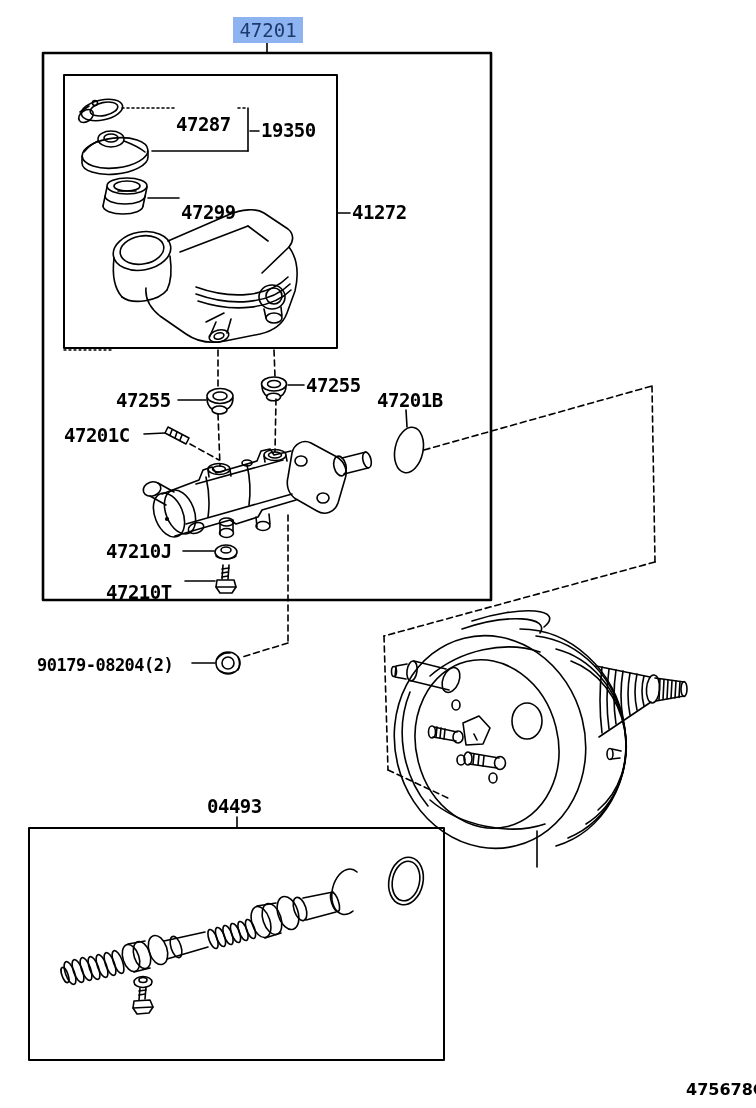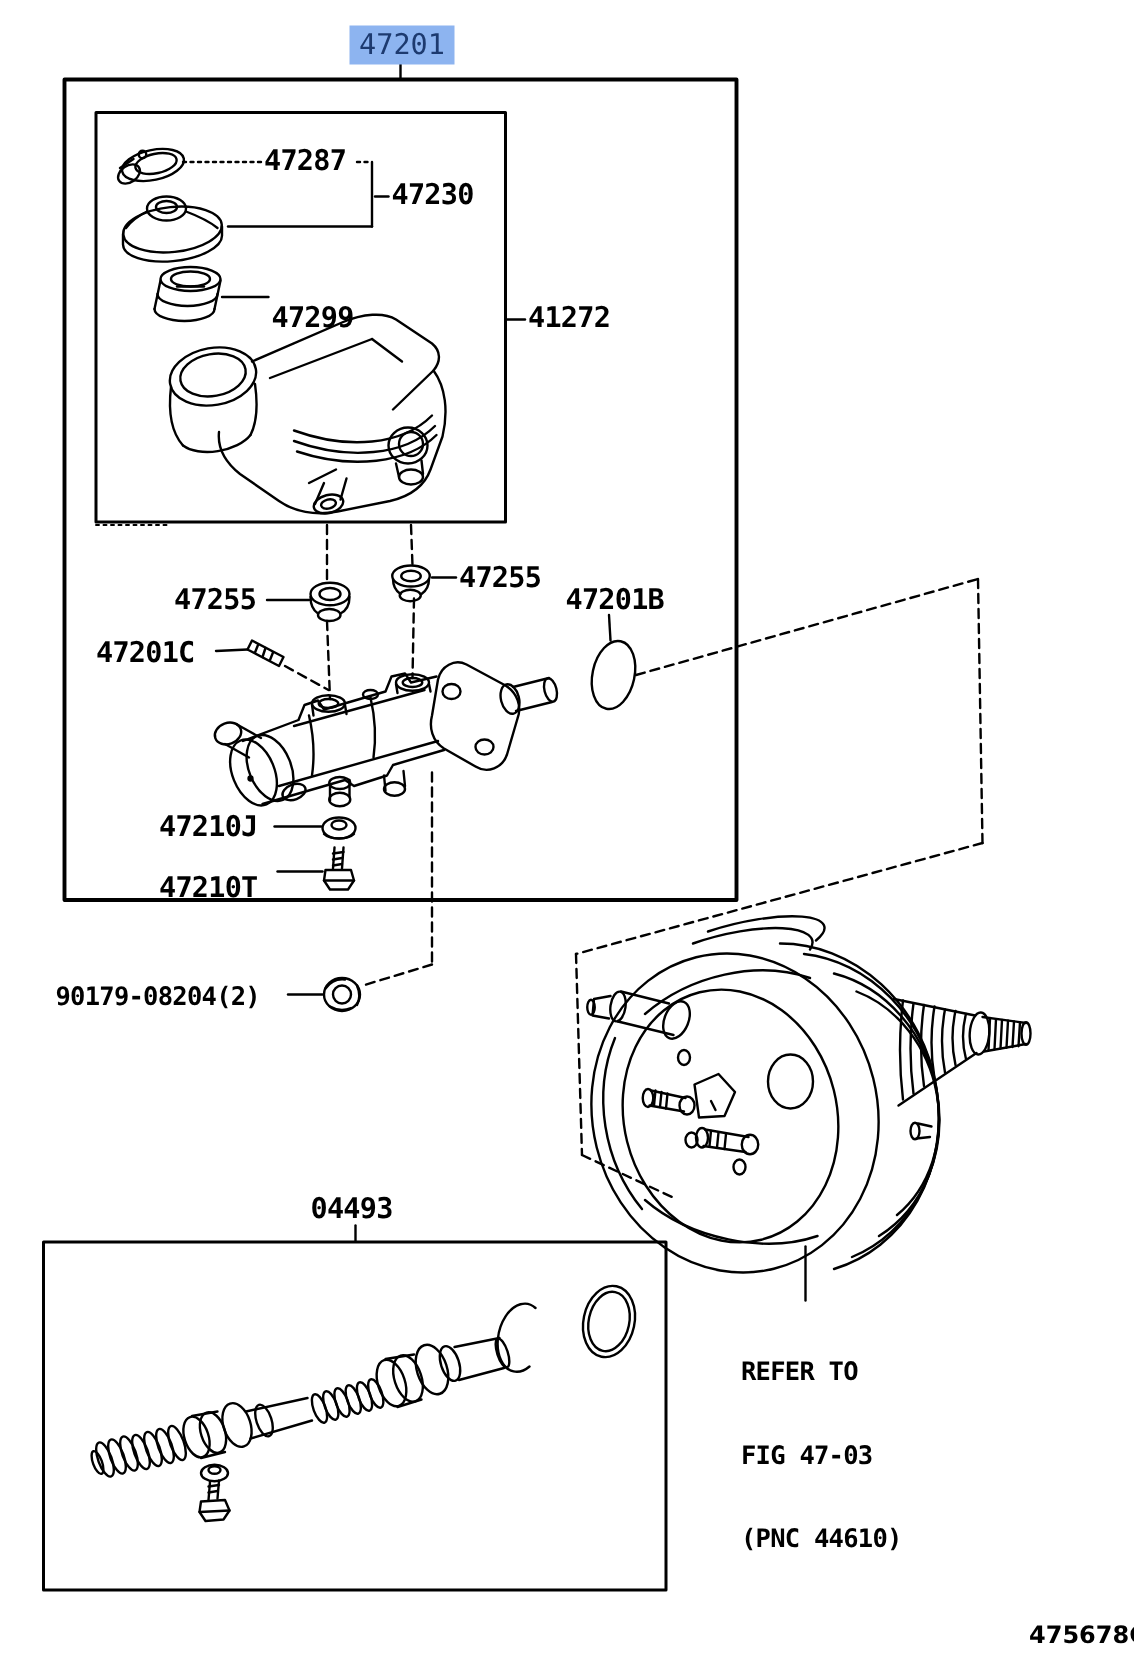--- a/index.html
+++ b/index.html
@@ -300,23 +300,23 @@
       <path d="M 276,399 L 275,452"></path>
       <path d="M 190,444 L 219,460"></path>
       <path d="M 288,515 L 288,643"></path>
       <path d="M 288,643 L 242,657"></path>
     </g>
   </g>
 </svg>
 
 <div class="hl" style="left:233px;top:17px;position:absolute;">47201</div>
 
-<div class="lbl" style="left:176px;top:97px;">47287</div>
-
-<div class="lbl" style="left:261px;top:120px;">47230</div>
+<div class="lbl" style="left:176px;top:114px;">47287</div>
+
+<div class="lbl" style="left:261px;top:120px;">19350</div>
 
 <div class="lbl" style="left:181px;top:202px;">47299</div>
 
 <div class="lbl" style="left:352px;top:202px;">41272</div>
 
 <div class="lbl" style="left:116px;top:390px;">47255</div>
 
 <div class="lbl" style="left:306px;top:375px;">47255</div>
 
 <div class="lbl" style="left:377px;top:390px;text-align:right;">47201B</div>
@@ -324,21 +324,16 @@
 <div class="lbl" style="left:64px;top:425px;">47201C</div>
 
 <div class="lbl" style="left:106px;top:541px;">47210J</div>
 
 <div class="lbl" style="left:106px;top:582px;">47210T</div>
 
 <div class="lbl lbl-sm" style="left:37px;top:655px;">90179-08204(2)</div>
 
 <div class="lbl" style="left:207px;top:796px;">04493</div>
 
-<div class="note" style="left:494px;top:869px;">
-  <div>REFER TO</div>
-  <div>FIG 47-03</div>
-  <div>(PNC 44610)</div>
+
+<div class="doccode" style="left:686px;top:1080px;">475678C</div>
+
 </div>
 
-<div class="doccode" style="left:686px;top:1080px;">475678C</div>
-
-</div>
-
 </body></html>

